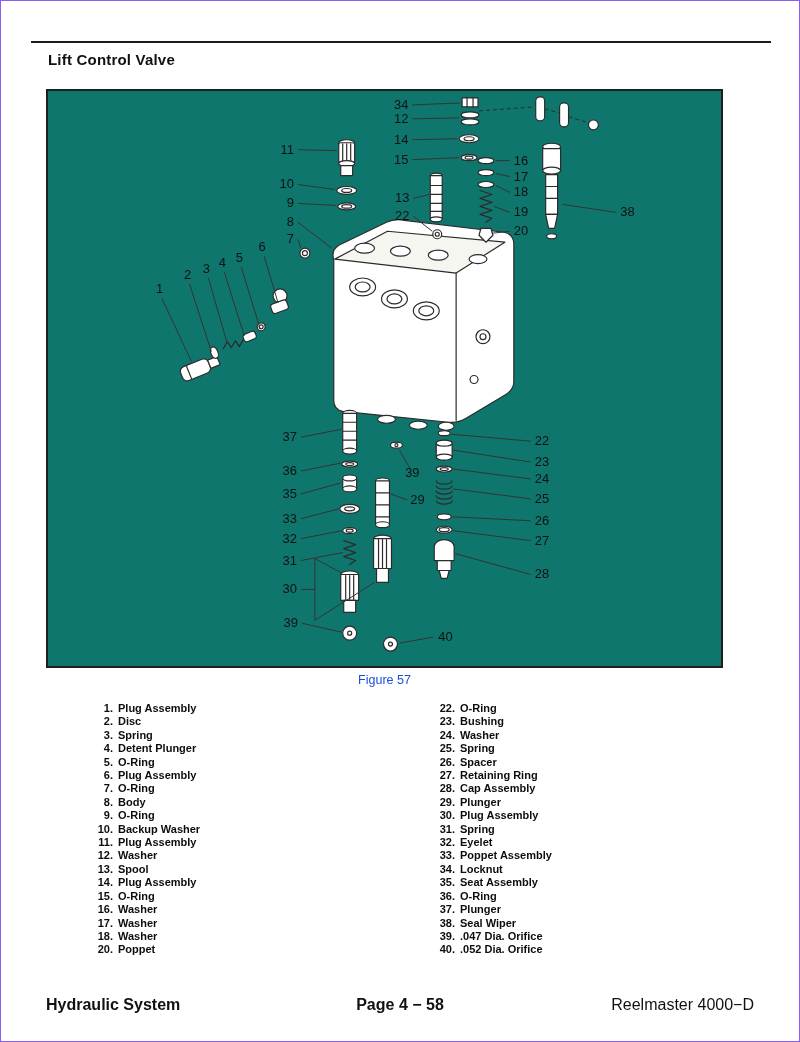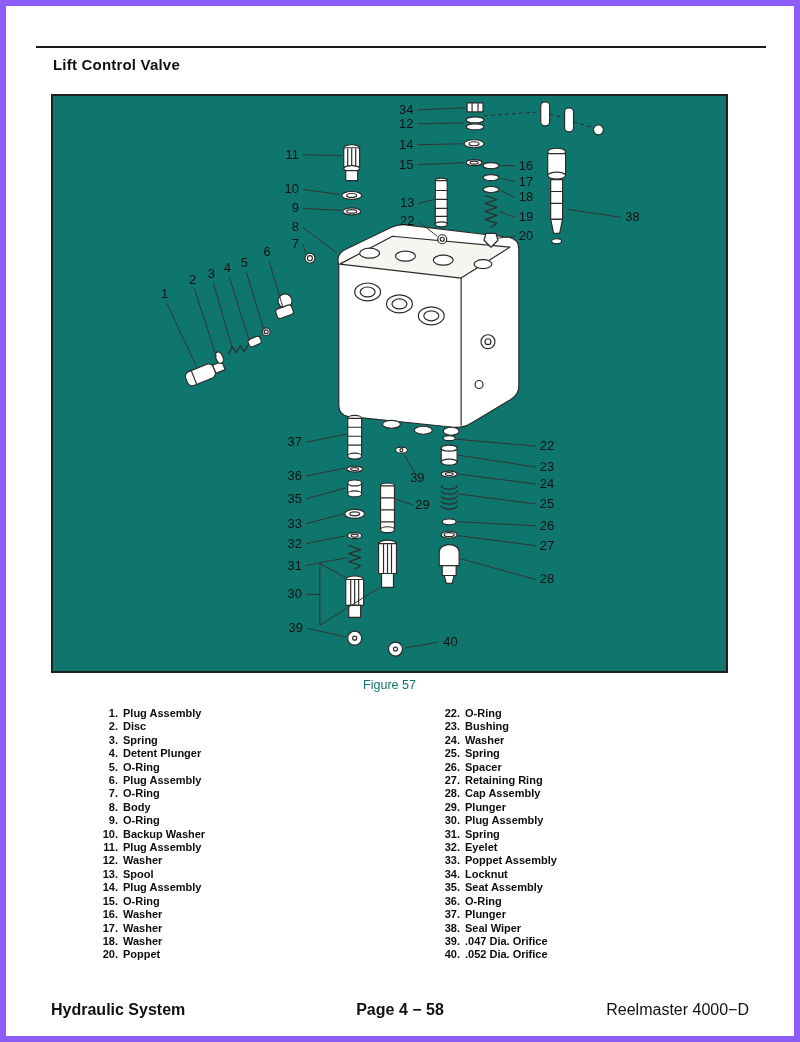--- a/index.html
+++ b/index.html
@@ -1,22 +1,22 @@
 <!DOCTYPE html>
 <html><head>
 <meta charset="utf-8">
 <style>
   html,body{margin:0;padding:0;background:#e9e9e9;}
   body{width:800px;height:1042px;position:relative;font-family:"Liberation Sans",sans-serif;color:#111;}
-  .page{position:absolute;inset:0;background:#ffffff;border:6px solid #8b5cf6;box-sizing:border-box;overflow:hidden;}
+  .page{position:absolute;inset:0;background:#ffffff;border:1px solid #8b5cf6;box-sizing:border-box;overflow:hidden;}
   .top-rule{position:absolute;left:30px;right:28px;top:40px;border:0;border-top:2px solid #1b1b1b;margin:0;}
   .page-title{position:absolute;left:47px;top:50px;font-size:15px;font-weight:bold;letter-spacing:.2px;}
   .figure-box{position:absolute;left:45px;top:88px;width:677px;height:579px;border:2px solid #1f1f1f;box-sizing:border-box;background:#0f766e;}
   .figure-box svg{width:100%;height:100%;display:block;}
-  .figure-caption{position:absolute;left:45px;top:672px;width:677px;text-align:center;font-size:12.5px;color:#0f766e;}
+  .figure-caption{position:absolute;left:45px;top:672px;width:677px;text-align:center;font-size:12.5px;color:#1d4ed8;}
   .parts{position:absolute;left:10px;top:701px;width:732px;display:flex;}
   .col{list-style:none;margin:0;padding:0;font-size:11px;font-weight:bold;line-height:13.4px;color:#0d0d0d;}
   .col-left{margin-left:78px;width:342px;}
   .col-right{margin-left:0;}
   .num{display:inline-block;width:24px;text-align:right;margin-right:5px;}
   .footer{position:absolute;left:45px;right:45px;top:995px;height:20px;font-size:16px;}
   .footer-left{position:absolute;left:0;font-weight:bold;}
   .footer-center{position:absolute;left:0;right:0;text-align:center;font-weight:bold;}
   .footer-right{position:absolute;right:0;font-weight:normal;text-align:center;}
   

